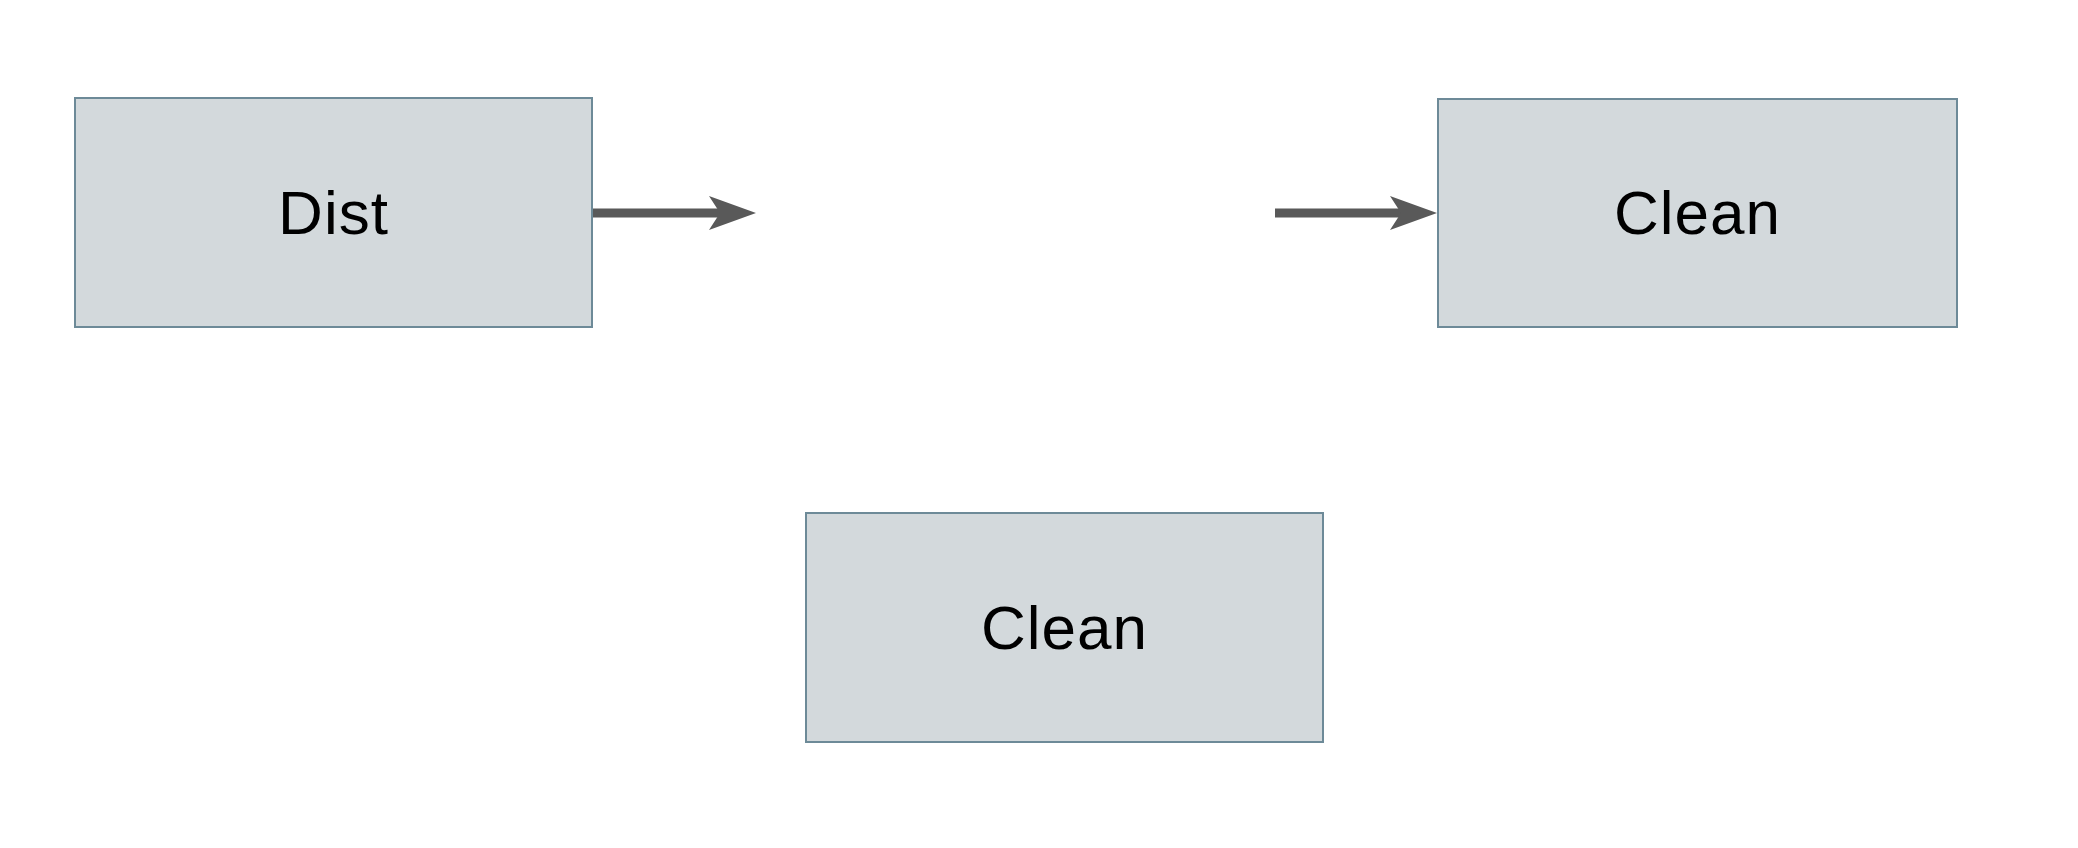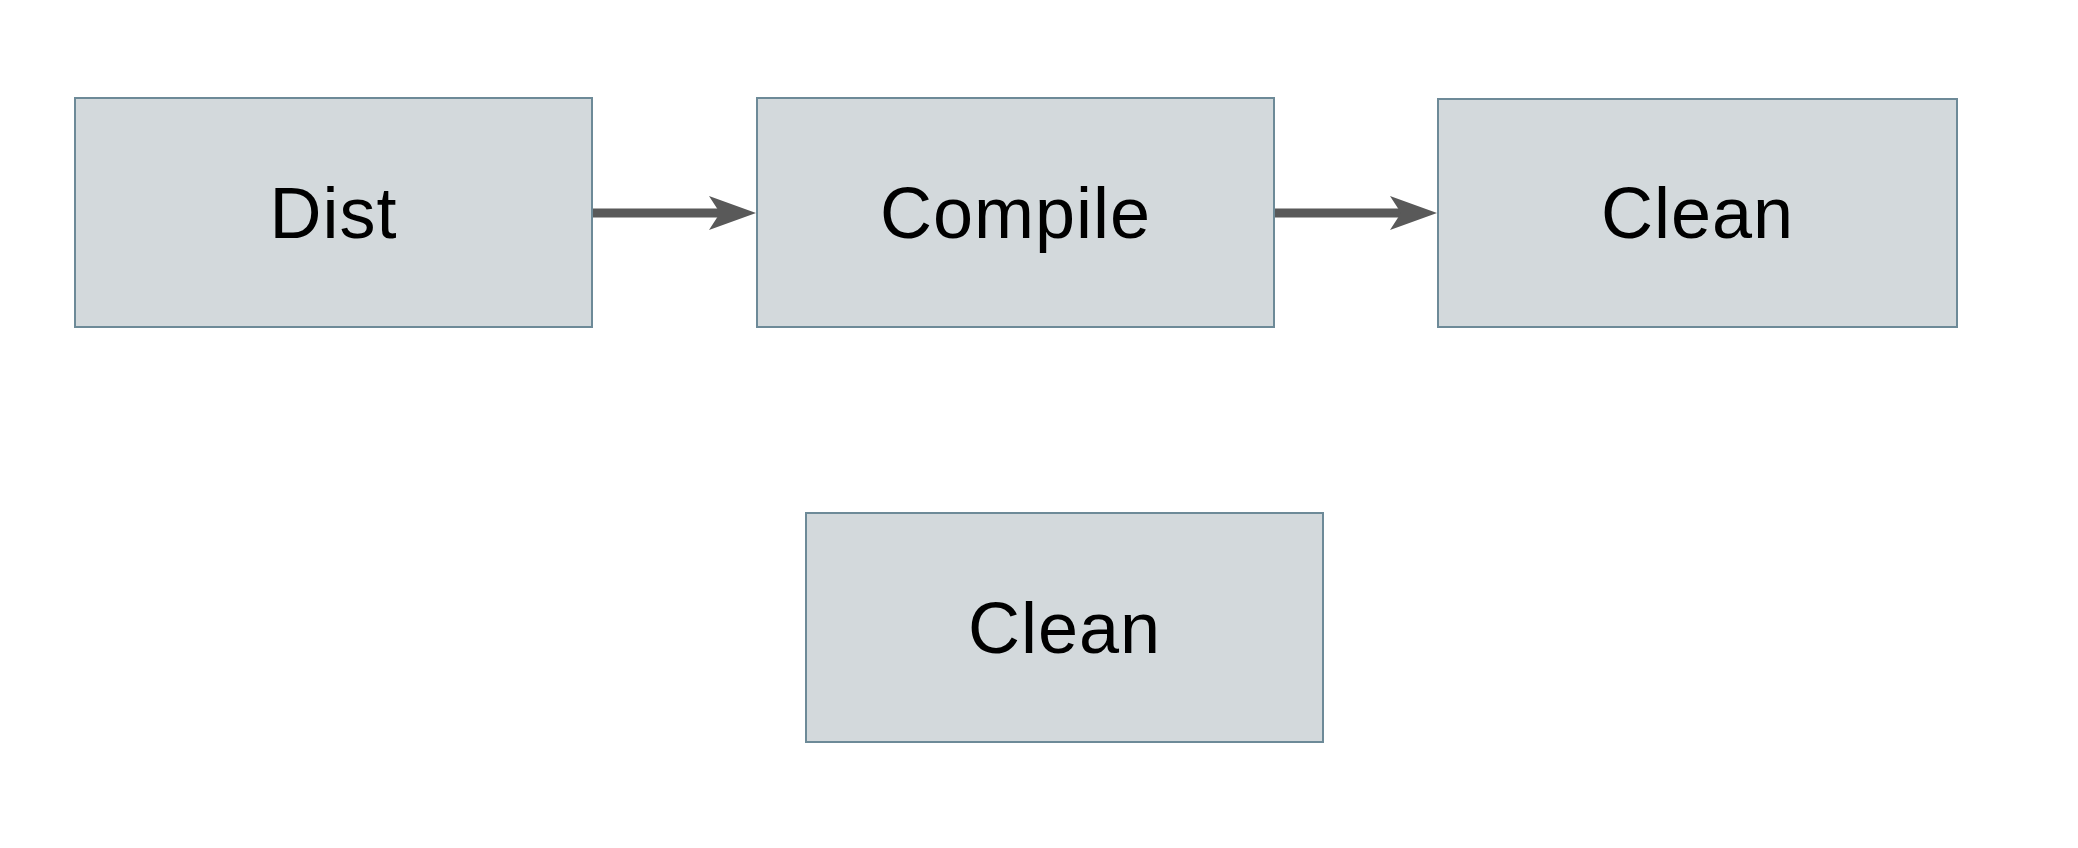--- a/index.html
+++ b/index.html
@@ -19,21 +19,21 @@
     position: absolute;
     box-sizing: border-box;
     background: #d3d9dc;
     border: 2px solid #6d8a98;
     display: flex;
     align-items: center;
     justify-content: center;
   }
   .node .label {
     color: #000000;
-    font-size: 72px;
+    font-size: 62px;
     font-weight: 400;
     line-height: 1;
     letter-spacing: 1px;
     white-space: nowrap;
   }
   .node-dist    { left: 74px;   top: 97px;  width: 519px; height: 231px; }
   .node-compile { left: 756px;  top: 97px;  width: 519px; height: 231px; }
   .node-init    { left: 1437px; top: 98px;  width: 521px; height: 230px; }
   .node-clean   { left: 757px;  top: 512px; width: 519px; height: 231px; margin-left: 48px; }
   .edge-layer {
@@ -47,23 +47,20 @@
 </style>
 </head>
 <body>
 
 <div class="canvas">
 
   <div class="node node-dist">
     <span class="label">Dist</span>
   </div>
 
-  <div class="node node-compile">
-    <span class="label">Compile</span>
-  </div>
 
   <div class="node node-init">
     <span class="label">Clean</span>
   </div>
 
   <div class="node node-clean">
     <span class="label">Clean</span>
   </div>
 
   <svg class="edge-layer" viewBox="0 0 2078 848" xmlns="http://www.w3.org/2000/svg" aria-hidden="true">

